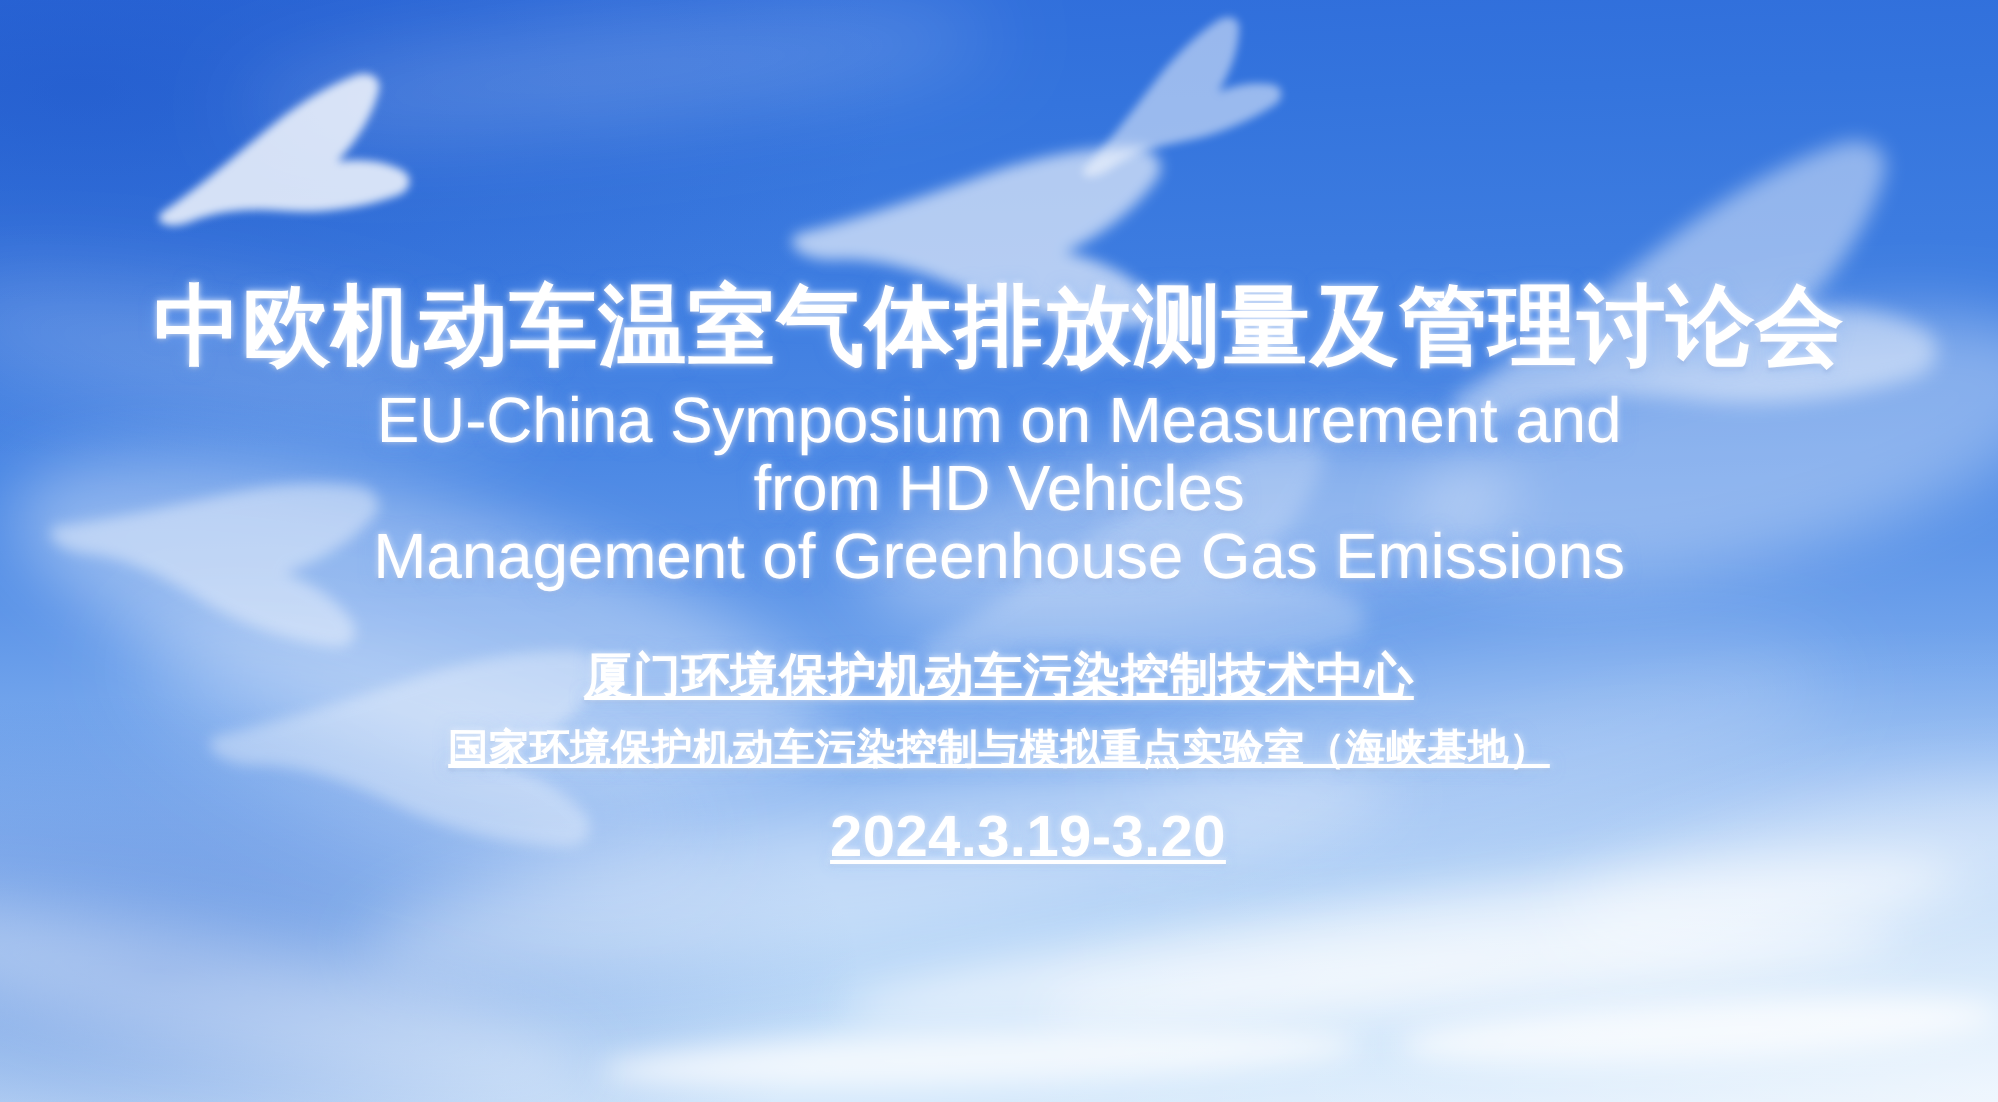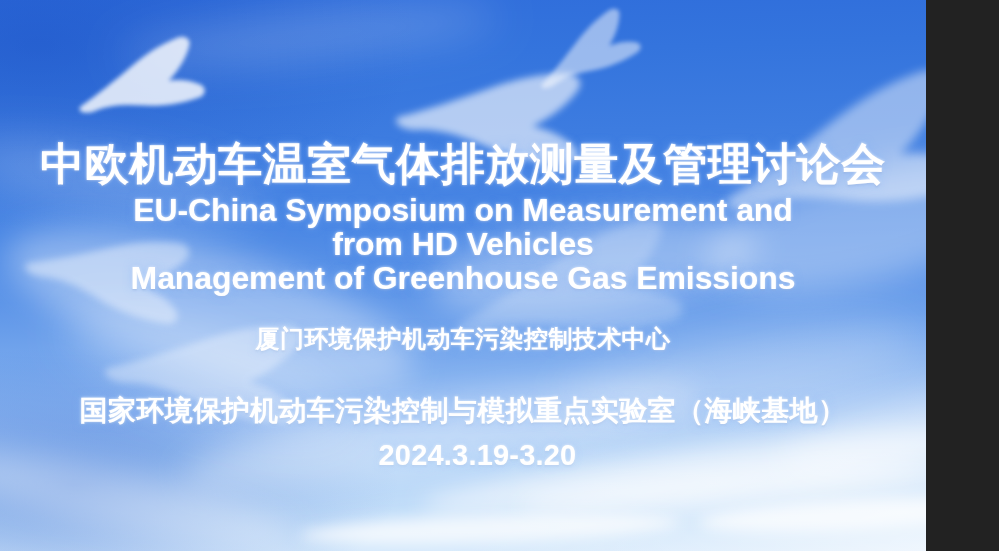--- a/index.html
+++ b/index.html
@@ -2,21 +2,21 @@
 <html><head>
 <meta charset="utf-8">
 <style>
   html, body {
     margin: 0;
     padding: 0;
     background: #222;
   }
   #stage {
     position: relative;
-    width: 926px;
+    width: 999px;
     height: 551px;
     overflow: hidden;
     font-family: "Liberation Sans", "DejaVu Sans", sans-serif;
     background: #3a74de;
   }
 
   
   .sky-base {
     position: absolute;
     inset: 0;
@@ -98,42 +98,42 @@
     text-shadow:
       0 0 3px rgba(255,255,255,0.85),
       0 0 8px rgba(120,175,255,0.55),
       0 1px 2px rgba(35,85,180,0.45);
     white-space: nowrap;
   }
   .title-en {
     margin-top: 3px;
     font-size: 32px;
     line-height: 34px;
-    font-weight: 700;
+    font-weight: 400;
     letter-spacing: -0.1px;
     text-shadow:
       0 0 3px rgba(255,255,255,0.8),
       0 0 9px rgba(125,180,255,0.5),
       0 1px 2px rgba(35,85,180,0.4);
   }
   .title-en .ln { display: block; white-space: nowrap; }
 
-  .sub-wrap { margin-top: 26px; }
+  .sub-wrap { margin-top: 26px; text-decoration: underline; }
   .sub-cn {
     font-size: 24px;
     line-height: 36px;
     font-weight: 700;
     letter-spacing: 0.4px;
     text-shadow:
       0 0 3px rgba(255,255,255,0.8),
       0 0 8px rgba(150,195,255,0.5),
       0 1px 2px rgba(60,110,190,0.35);
     white-space: nowrap;
   }
-  .sub-cn.wide { font-size: 28px; margin-top: 36px; }
+  .sub-cn.wide { font-size: 20px; }
   .date-line {
     margin-top: 8px;
     font-size: 29px;
     line-height: 36px;
     font-weight: 700;
     letter-spacing: 0.2px;
     text-shadow:
       0 0 3px rgba(255,255,255,0.8),
       0 0 8px rgba(150,195,255,0.45),
       0 1px 2px rgba(70,120,195,0.32);

